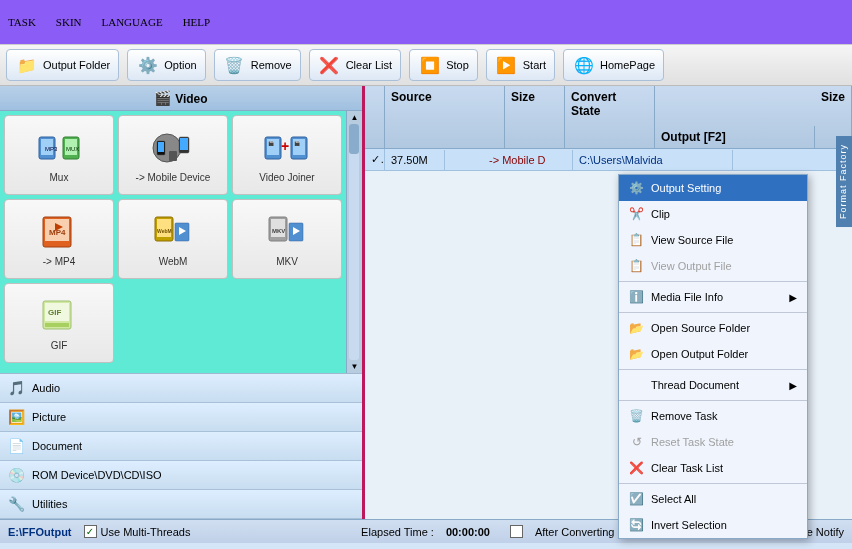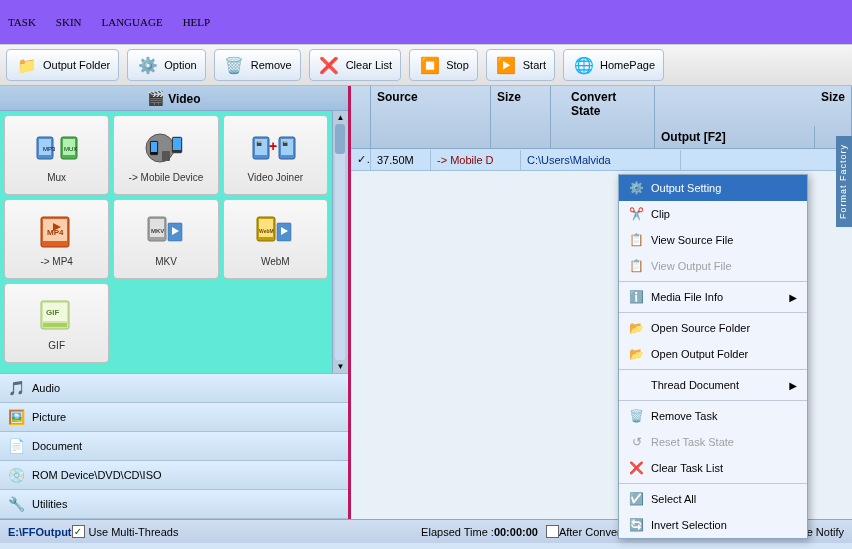--- a/index.html
+++ b/index.html
@@ -31,44 +31,44 @@
     .cat-icon { width: 18px; height: 18px; display: flex; align-items: center; justify-content: center; font-size: 14px; }
     .cat-label { font-size: 11px; }
 
     
     .right-panel { flex: 1; background: #e8f0f8; display: flex; flex-direction: column; }
     .table-header { display: flex; background: linear-gradient(to bottom, #c8daf0, #b0c8e0); border-bottom: 1px solid #88aac8; }
     .th { padding: 4px 6px; font-size: 12px; font-weight: bold; border-right: 1px solid #88aac8; }
     .th-check { width: 20px; }
     .th-source { width: 120px; }
     .th-size { width: 60px; }
-    .th-state { width: 90px; margin-left: 14px; }
+    .th-state { width: 90px; }
     .th-output { width: 160px; margin-top: 40px; }
     .th-size2 { flex: 1; }
 
     .table-row { display: flex; align-items: center; background: #c8e0f8; border-bottom: 1px solid #a0c0e0; }
     .td { padding: 4px 6px; font-size: 11px; overflow: hidden; text-overflow: ellipsis; white-space: nowrap; border-right: 1px solid #a0c0e0; }
     .td-check { width: 20px; }
     .td-source { width: 120px; color: #003080; font-weight: bold; }
     .td-size { width: 60px; }
-    .td-state { width: 90px; color: #880000; }
+    .td-state { width: 90px; color: #880000; margin-left: 38px; }
     .td-output { width: 160px; color: #003080; }
     .td-size2 { flex: 1; }
 
     
     .context-menu { position: absolute; top: 88px; left: 618px; width: 190px; background: #f0f4fc; border: 1px solid #88aac8; box-shadow: 2px 2px 8px rgba(0,0,0,0.3); z-index: 100; }
     .ctx-item { display: flex; align-items: center; gap: 6px; padding: 5px 10px; cursor: pointer; font-size: 11px; }
     .ctx-item.active { background: #3070c0; color: white; }
     .ctx-item.disabled { color: #a0a0a0; cursor: default; }
     .ctx-separator { height: 1px; background: #c0c8d8; margin: 2px 0; }
     .ctx-icon { width: 16px; height: 16px; display: flex; align-items: center; justify-content: center; font-size: 12px; flex-shrink: 0; }
     .ctx-arrow { margin-left: auto; font-size: 10px; }
 
     
-    .status-bar { background: linear-gradient(to bottom, #d0dff0, #c0d0e8); border-top: 1px solid #88aac8; padding: 4px 8px; display: flex; align-items: center; font-size: 11px; height: 24px; }
+    .status-bar { background: linear-gradient(to bottom, #d0dff0, #c0d0e8); border-top: 1px solid #88aac8; padding: 4px 8px; display: flex; align-items: center; gap: 12px; font-size: 11px; height: 24px; }
     .status-item { display: flex; align-items: center; gap: 4px; }
     .status-check { width: 13px; height: 13px; border: 1px solid #666; background: white; display: flex; align-items: center; justify-content: center; font-size: 10px; color: #006000; }
 
     
     .folder-icon { color: #e8a020; font-size: 18px; }
     .gear-icon { color: #6080c0; font-size: 18px; }
     .remove-icon { color: #c02020; font-size: 18px; }
     .clear-icon { color: #c02020; font-size: 18px; }
     .stop-icon { color: #808080; font-size: 18px; }
     .start-icon { color: #20a020; font-size: 18px; }
@@ -187,41 +187,41 @@
                 <text x="14" y="22" font-size="8" fill="#a04010" font-weight="bold" font-family="Arial">MP4</text>
                 <polygon points="20,10 20,18 28,14" fill="#c04000"></polygon>
               </svg>
             </div>
             <span class="preset-label">-&gt; MP4</span>
           </div>
 
           <div class="preset-item">
             <div class="preset-icon">
               <svg width="48" height="38" viewBox="0 0 48 38">
+                <rect x="6" y="4" width="18" height="24" rx="2" fill="#c0a000" stroke="#907000" stroke-width="1"></rect>
+                <rect x="8" y="6" width="14" height="18" fill="#ffe080"></rect>
+                <text x="8" y="20" font-size="5" fill="#705000" font-weight="bold" font-family="Arial">WebM</text>
+                <rect x="26" y="10" width="14" height="18" rx="1" fill="#5090d0" stroke="#3060a0" stroke-width="0.5"></rect>
+                <polygon points="30,14 30,22 37,18" fill="white"></polygon>
+              </svg>
+            </div>
+            <span class="preset-label">WebM</span>
+          </div>
+
+          <div class="preset-item">
+            <div class="preset-icon">
+              <svg width="48" height="38" viewBox="0 0 48 38">
                 <rect x="6" y="4" width="18" height="24" rx="2" fill="#a0a0a0" stroke="#808080" stroke-width="1"></rect>
                 <rect x="8" y="6" width="14" height="18" fill="#e0e0e0"></rect>
                 <text x="9" y="20" font-size="6" fill="#444" font-weight="bold" font-family="Arial">MKV</text>
                 <rect x="26" y="10" width="14" height="18" rx="1" fill="#5090d0" stroke="#3060a0" stroke-width="0.5"></rect>
                 <polygon points="30,14 30,22 37,18" fill="white"></polygon>
               </svg>
             </div>
             <span class="preset-label">MKV</span>
-          </div>
-
-          <div class="preset-item">
-            <div class="preset-icon">
-              <svg width="48" height="38" viewBox="0 0 48 38">
-                <rect x="6" y="4" width="18" height="24" rx="2" fill="#c0a000" stroke="#907000" stroke-width="1"></rect>
-                <rect x="8" y="6" width="14" height="18" fill="#ffe080"></rect>
-                <text x="8" y="20" font-size="5" fill="#705000" font-weight="bold" font-family="Arial">WebM</text>
-                <rect x="26" y="10" width="14" height="18" rx="1" fill="#5090d0" stroke="#3060a0" stroke-width="0.5"></rect>
-                <polygon points="30,14 30,22 37,18" fill="white"></polygon>
-              </svg>
-            </div>
-            <span class="preset-label">WebM</span>
           </div>
 
           <div class="preset-item">
             <div class="preset-icon">
               <svg width="48" height="38" viewBox="0 0 48 38">
                 <rect x="8" y="4" width="28" height="28" rx="2" fill="#d0e8a0" stroke="#a0c070" stroke-width="1"></rect>
                 <rect x="10" y="6" width="24" height="18" fill="#f0f8e0"></rect>
                 <text x="13" y="18" font-size="8" fill="#608030" font-weight="bold" font-family="Arial">GIF</text>
                 <rect x="10" y="26" width="24" height="4" fill="#a8d060"></rect>
               </svg>

